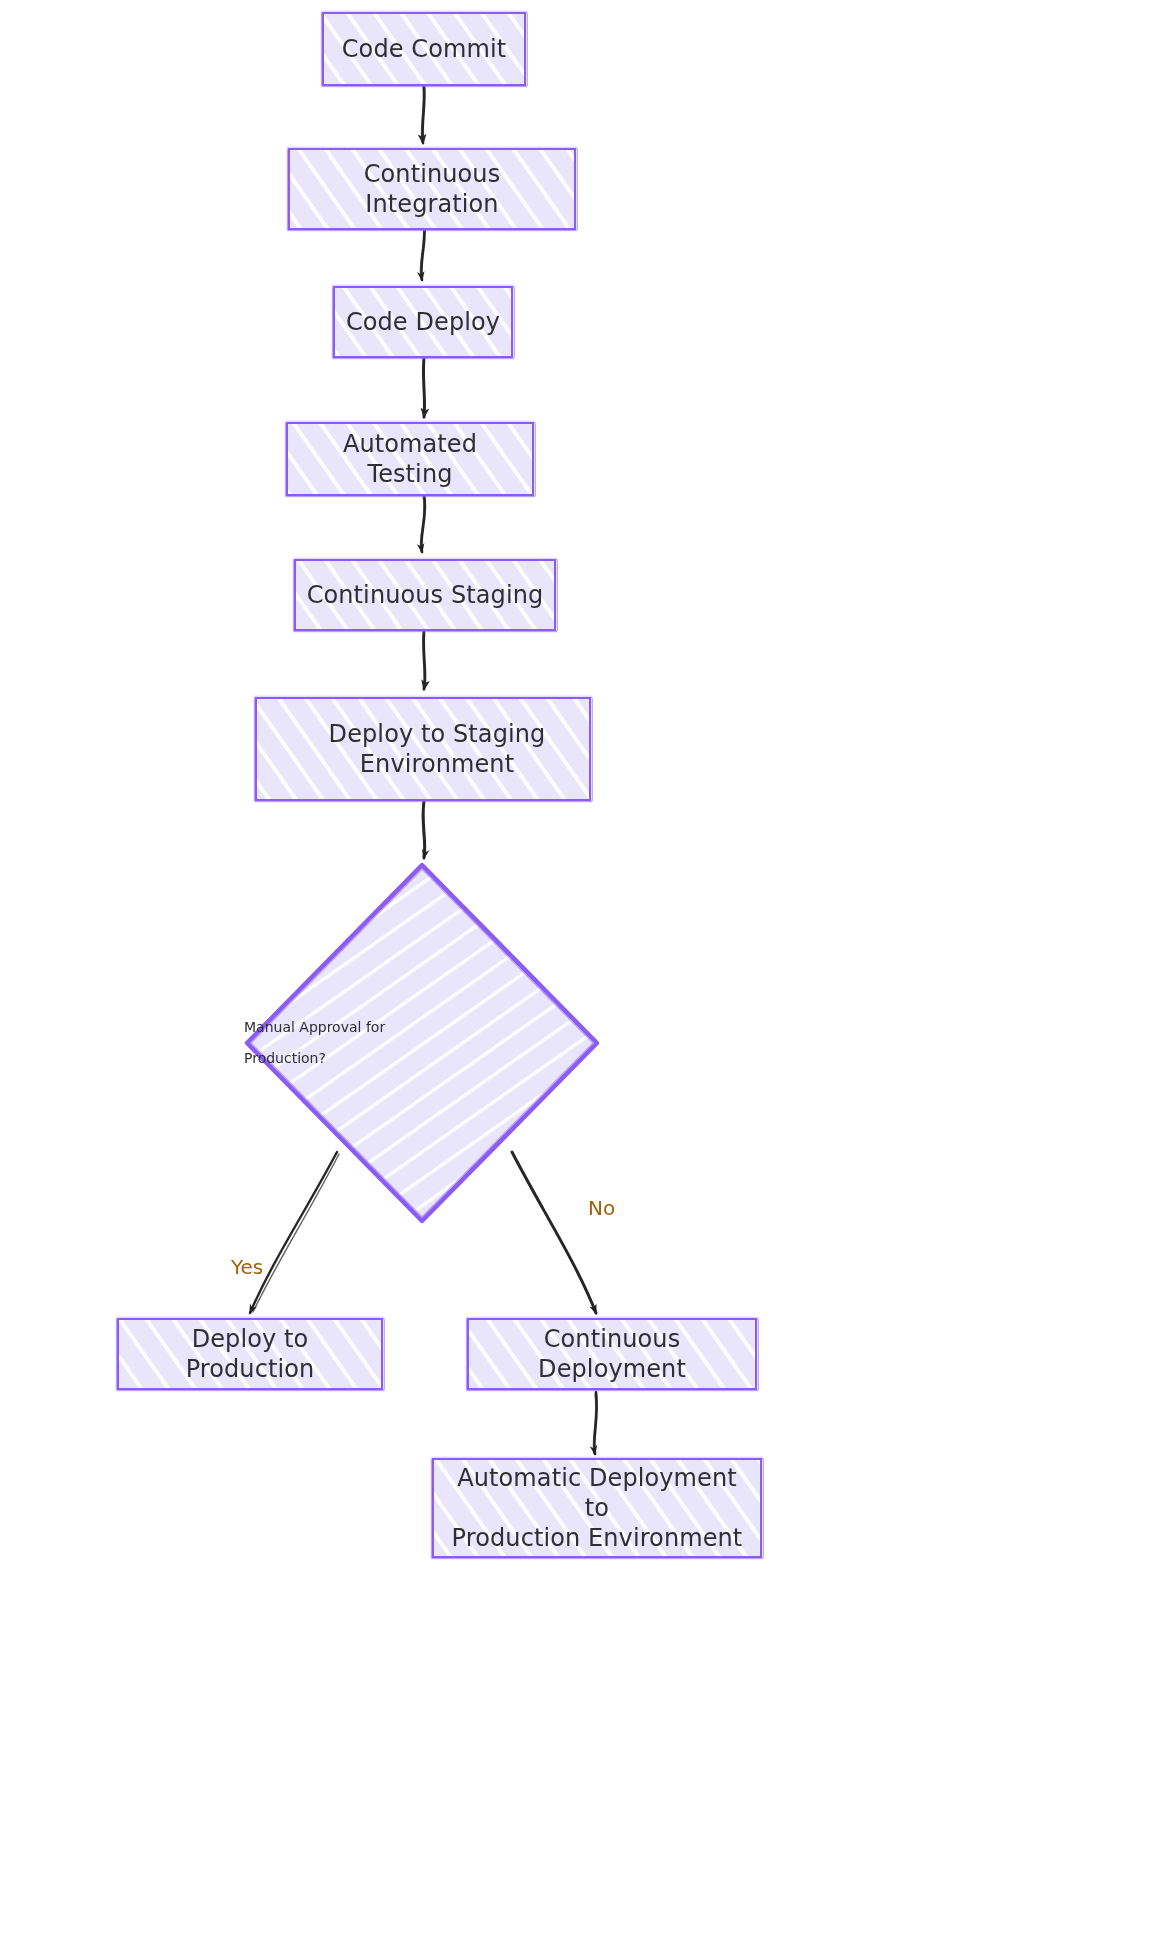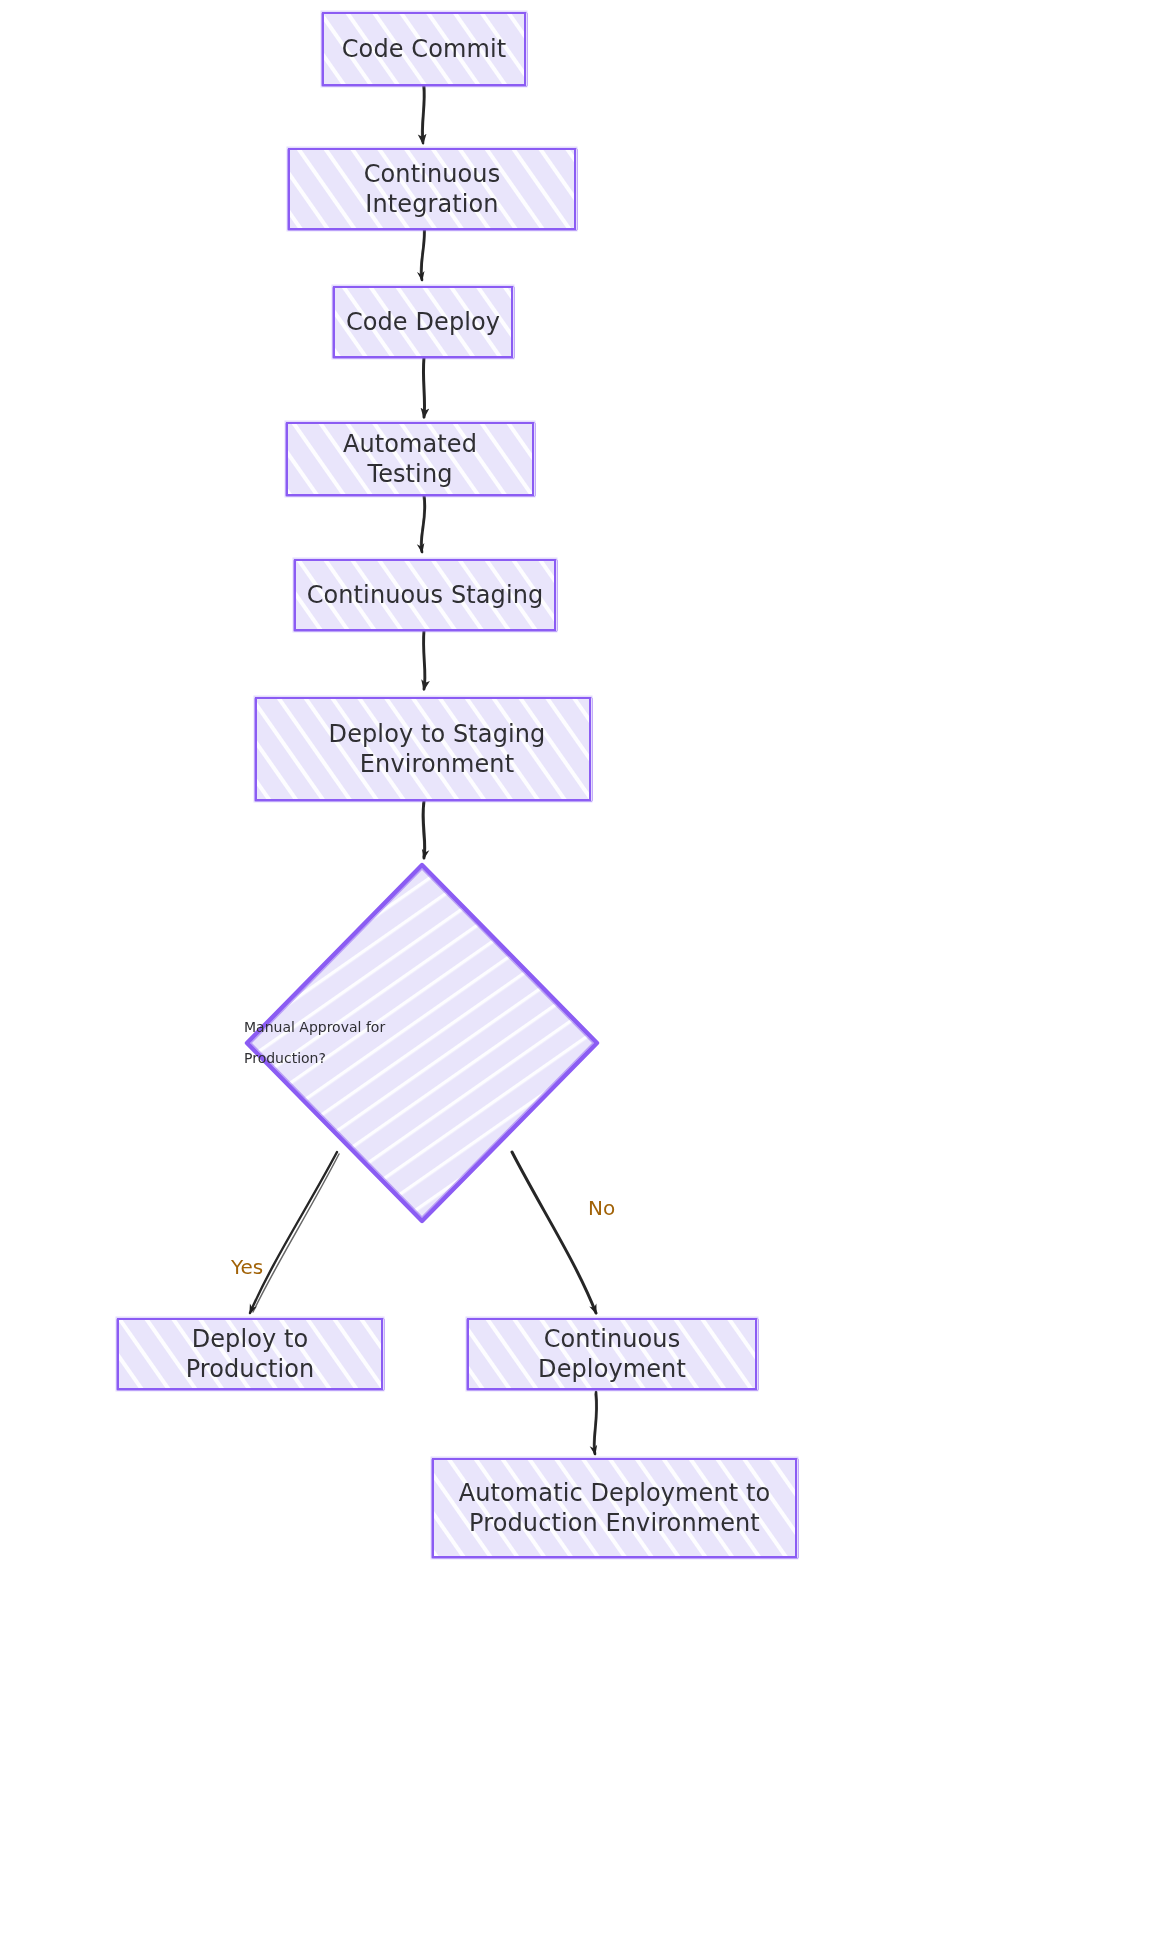--- a/index.html
+++ b/index.html
@@ -132,19 +132,19 @@
   <div class="node rect" style="left:117px;top:1318px;width:266px;height:72px;">
     <span class="hatch"></span>
     <span class="lbl">Deploy to Production</span>
   </div>
 
   <div class="node rect" style="left:467px;top:1318px;width:290px;height:72px;">
     <span class="hatch"></span>
     <span class="lbl">Continuous Deployment</span>
   </div>
 
-  <div class="node rect" style="left:432px;top:1458px;width:365px;height:100px;">
+  <div class="node rect" style="left:432px;top:1458px;width:330px;height:100px;">
     <span class="hatch"></span>
     <span class="lbl">Automatic Deployment to
 Production Environment</span>
   </div>
 
 </div>
 
 </body></html>

